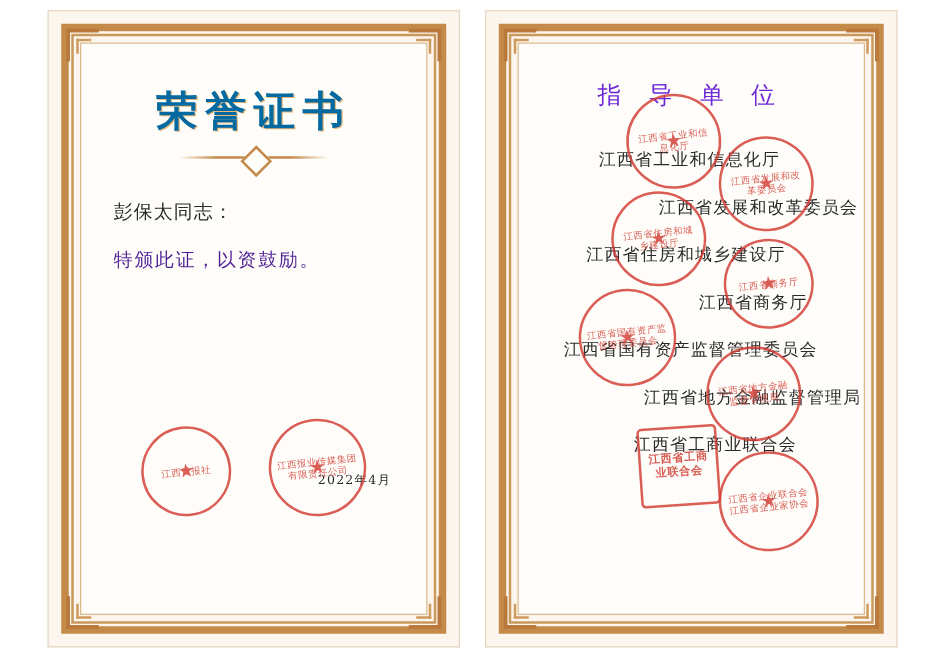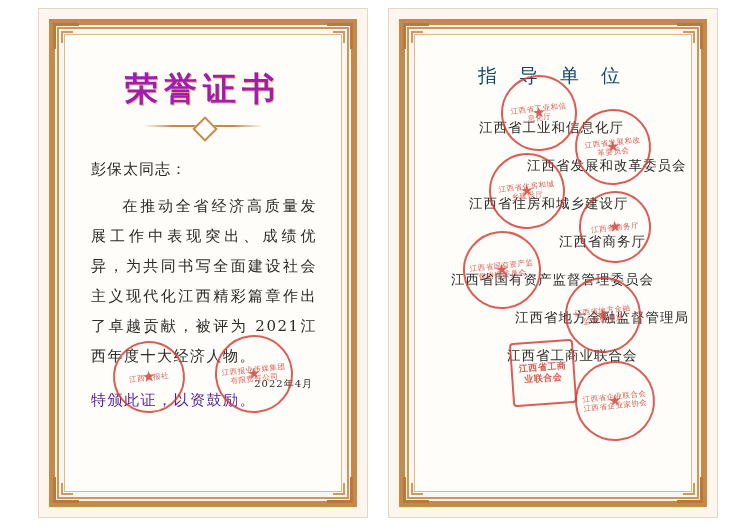--- a/index.html
+++ b/index.html
@@ -82,21 +82,21 @@
   }
 
   
   .cert-title {
     text-align: center;
     margin-top: 28px;
     font-family: "DejaVu Serif", serif;
     font-size: 33px;
     font-weight: bold;
     letter-spacing: 6px;
-    color: #a21caf;
+    color: #0369a1;
     text-shadow: 1px 1px 0 #e8b87c;
   }
   .title-ornament {
     margin: 8px auto 0;
     width: 120px;
     height: 14px;
     position: relative;
   }
   .title-ornament::before {
     content: "";
@@ -151,21 +151,21 @@
     letter-spacing: 1px;
   }
 
   
   .guide-title {
     text-align: center;
     margin-top: 24px;
     font-family: "DejaVu Serif", serif;
     font-size: 19px;
     letter-spacing: 8px;
-    color: #0c4a6e;
+    color: #6d28d9;
   }
   .org-list {
     margin-top: 18px;
     padding: 0;
     list-style: none;
   }
   .org-item {
     position: relative;
     height: 38px;
     font-family: "DejaVu Serif", serif;
@@ -235,21 +235,20 @@
     <div class="corner tr"></div>
     <div class="corner bl"></div>
     <div class="corner br"></div>
 
     <div class="content">
       <div class="cert-title">荣誉证书</div>
       <div class="title-ornament"></div>
 
       <div class="salutation">彭保太同志：</div>
 
-      <div class="body-text"><span class="indent"></span><span>在推动全省经济高质量发展工作中表现突出、成绩优异，为共同书写全面建设社会主义现代化江西精彩篇章作出了卓越贡献，被评为 2021江西年度十大经济人物。</span></div>
 
       <div class="closing"><span class="indent"></span><span>特颁此证，以资鼓励。</span></div>
 
       <div class="date-line">2022年4月</div>
     </div>
 
     <div class="seal" style="left:74px; top:332px; width:72px; height:72px;">
       <span class="seal-text">江西日报社</span>
       <span class="star">★</span>
     </div>

